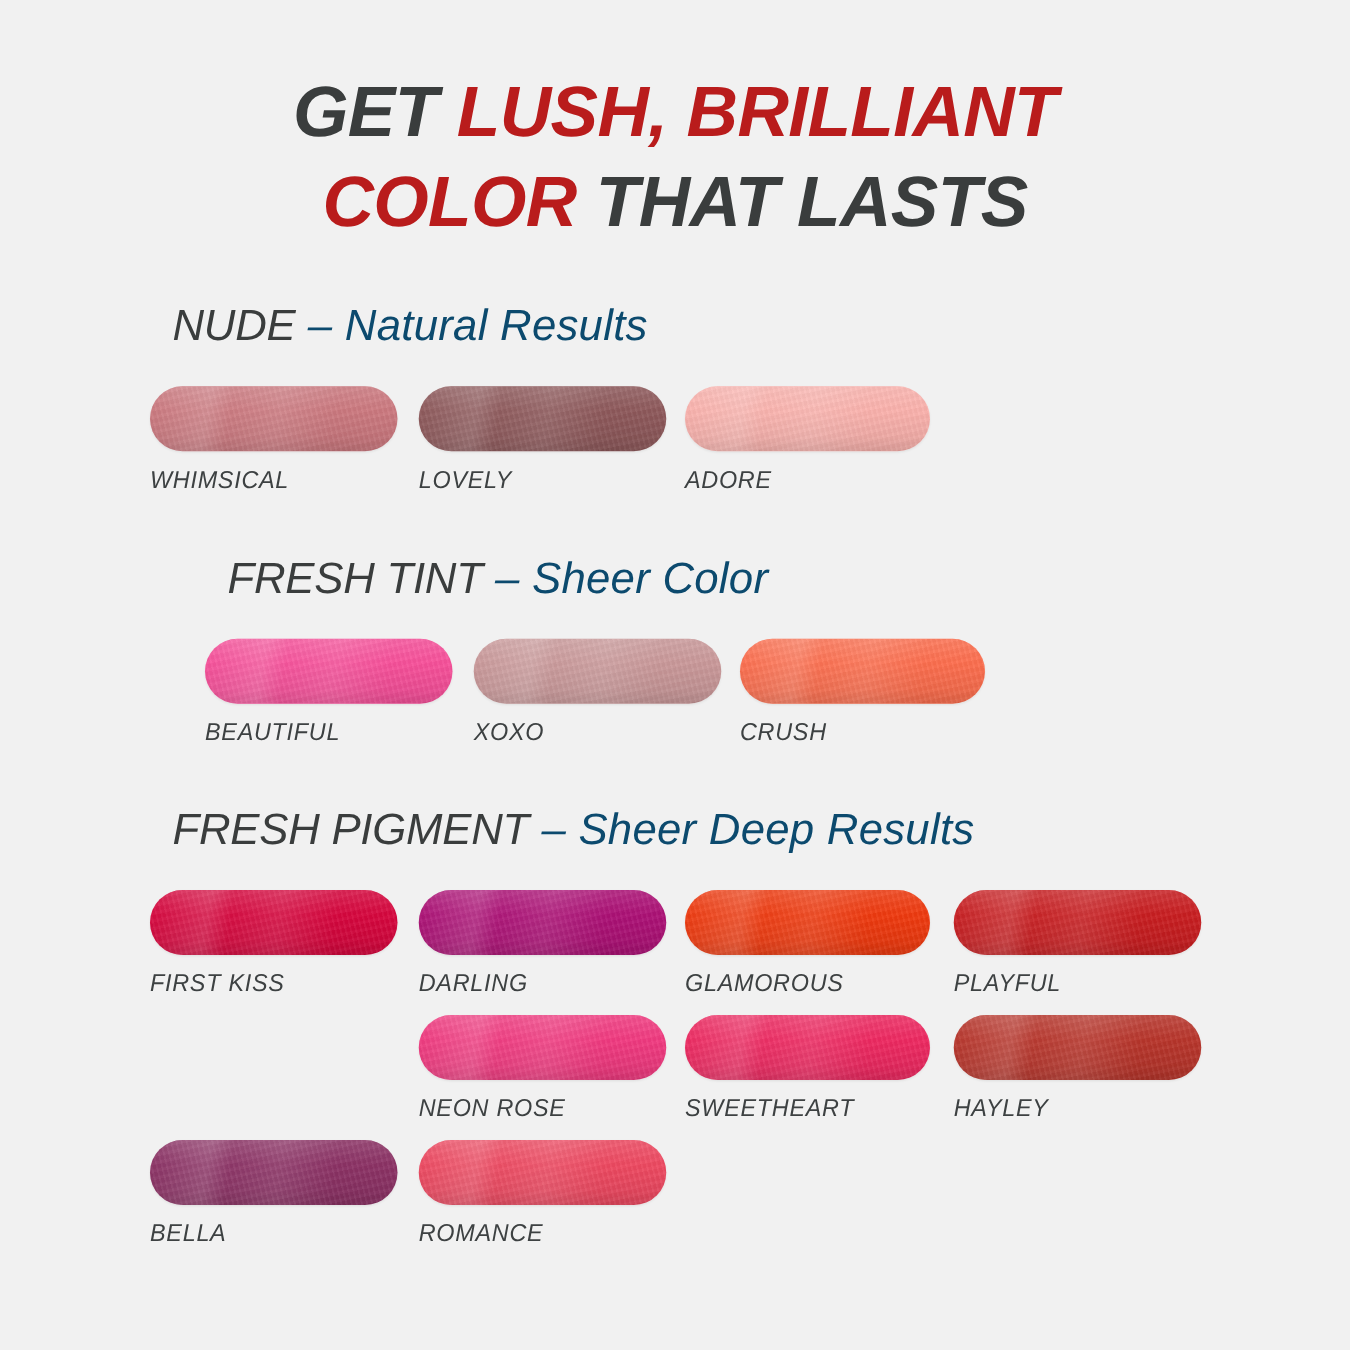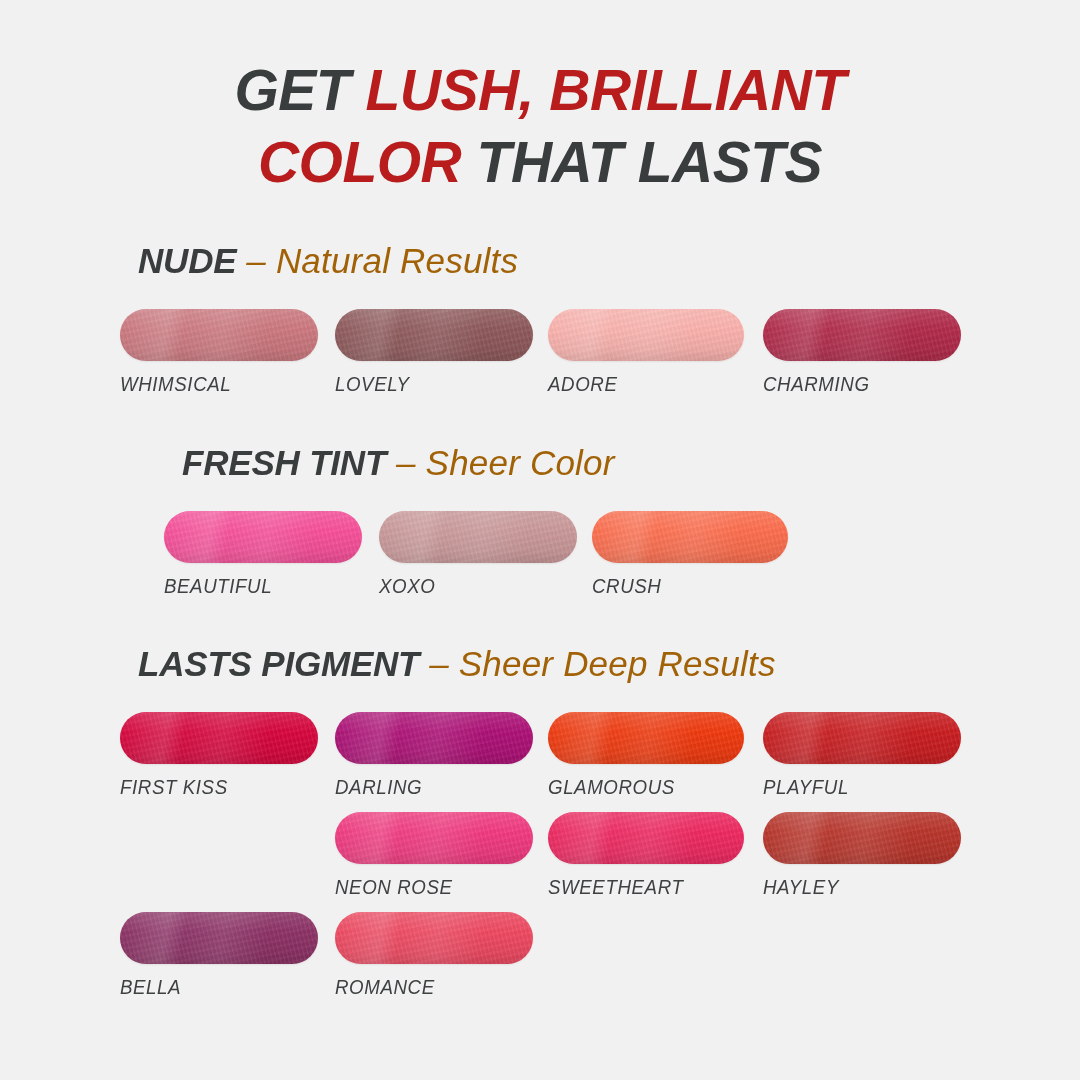--- a/index.html
+++ b/index.html
@@ -44,27 +44,27 @@
 
   .section-header {
     padding-left: 138px;
     font-size: 35px;
     line-height: 40px;
     font-style: italic;
     color: #3a3d3d;
     white-space: nowrap;
   }
   .section-header .cat {
-    font-weight: bold;
+    font-weight: normal;
     letter-spacing: -0.2px;
   }
   .section-header .desc {
     font-weight: normal;
     letter-spacing: 0.2px;
-    color: #a16207;
+    color: #0c4a6e;
   }
 
   
   .swatch-row {
     position: relative;
     height: 100px;
     padding-left: 120px;
   }
   .swatch-cell {
     position: absolute;
@@ -177,28 +177,20 @@
             <div class="swatch-label">LOVELY</div>
           </div>
           <div class="swatch-cell c2">
             <div class="swatch" style="background: rgb(251, 179, 174);">
               <div class="sheen"></div>
               <div class="grain"></div>
               <div class="edge"></div>
             </div>
             <div class="swatch-label">ADORE</div>
           </div>
-          <div class="swatch-cell c3">
-            <div class="swatch" style="background: rgb(178, 44, 76);">
-              <div class="sheen"></div>
-              <div class="grain"></div>
-              <div class="edge"></div>
-            </div>
-            <div class="swatch-label">CHARMING</div>
-          </div>
         </div>
       </div>
       <div class="section" style="top: 443px; padding-left: 44px;">
         <div class="section-header"><span class="cat">FRESH TINT</span><span class="desc"> – Sheer Color</span></div>
         <div class="swatch-row" style="margin-top: 28px;">
           <div class="swatch-cell c1">
             <div class="swatch" style="background: rgb(203, 154, 155);">
               <div class="sheen"></div>
               <div class="grain"></div>
               <div class="edge"></div>
@@ -217,21 +209,21 @@
             <div class="swatch" style="background: rgb(253, 111, 79);">
               <div class="sheen"></div>
               <div class="grain"></div>
               <div class="edge"></div>
             </div>
             <div class="swatch-label">CRUSH</div>
           </div>
         </div>
       </div>
       <div class="section" style="top: 644px;">
-        <div class="section-header"><span class="cat">LASTS PIGMENT</span><span class="desc"> – Sheer Deep Results</span></div>
+        <div class="section-header"><span class="cat">FRESH PIGMENT</span><span class="desc"> – Sheer Deep Results</span></div>
         <div class="swatch-row" style="margin-top: 28px;">
           <div class="swatch-cell c0">
             <div class="swatch" style="background: rgb(216, 8, 63);">
               <div class="sheen"></div>
               <div class="grain"></div>
               <div class="edge"></div>
             </div>
             <div class="swatch-label">FIRST KISS</div>
           </div>
           <div class="swatch-cell c1">

